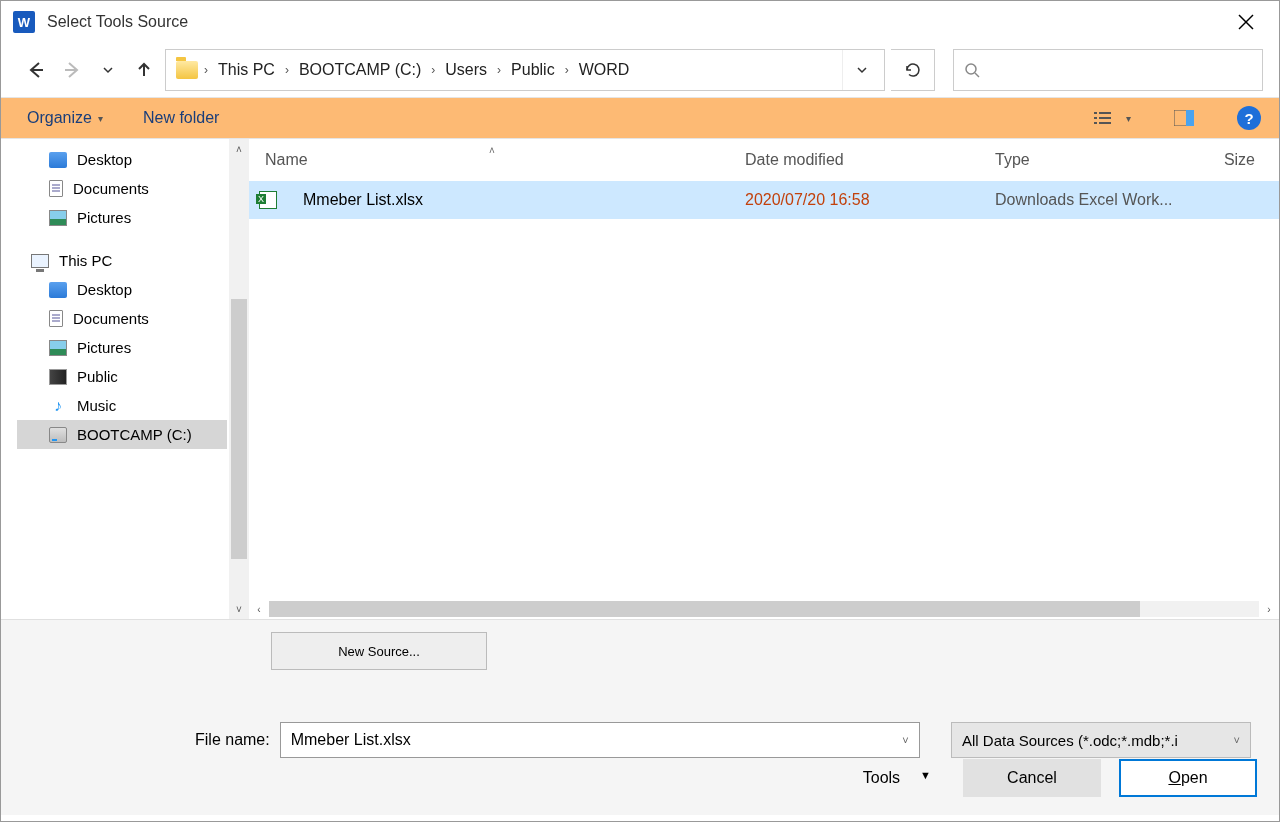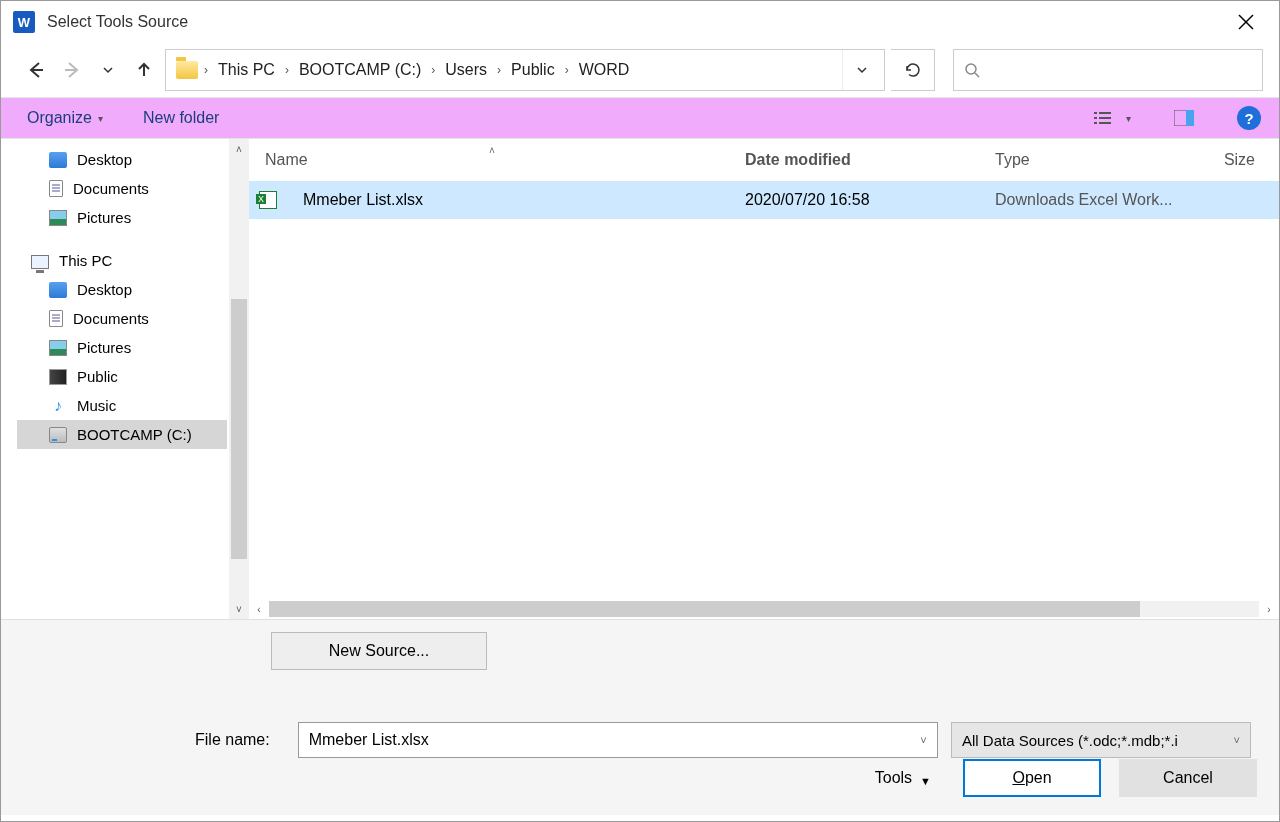--- a/index.html
+++ b/index.html
@@ -93,21 +93,21 @@
     padding: 0 10px; color: #888;
   }
   .search-box input {
     border: none; outline: none;
     font-size: 16px; color: #666; flex: 1; margin-left: 12px;
     background: transparent;
   }
 
   .toolbar {
     height: 42px;
-    background: #f0abfc;
+    background: #fdba74;
     border-top: 1px solid #e5e5e5;
     border-bottom: 1px solid #e5e5e5;
     display: flex; align-items: center;
     padding: 0 18px 0 26px;
     gap: 40px;
     color: #1a3e7a;
     font-size: 16px;
   }
   .toolbar .item { cursor: pointer; display: flex; align-items: center; gap: 6px;}
   .toolbar .spacer { flex: 1; }
@@ -122,21 +122,21 @@
   .body {
     display: flex;
     height: 480px;
   }
   .sidebar {
     width: 248px;
     position: relative;
     overflow: hidden;
   }
   .tree { padding-left: 16px; margin-right: 22px; padding-top: 6px; }
-  .tree-item { display: flex; align-items: flex-end; padding: 6px 8px; gap: 10px; cursor: pointer; }
+  .tree-item { display: flex; align-items: center; padding: 6px 8px; gap: 10px; cursor: pointer; }
   .tree-item.sub { padding-left: 32px; }
   .tree-item.selected { background: #d6d6d6; }
   .tree-group { margin-top: 14px; }
   .ico { width: 18px; height: 16px; display: inline-block; }
   .ico.folder-blue { background: linear-gradient(#5aa0ee,#2b7ad8); border-radius: 2px; }
   .ico.doc { border: 1px solid #888; background: #fff; width: 14px; height: 17px; border-radius: 1px; position: relative;}
   .ico.doc::after { content:""; position:absolute; left:2px; top:3px; width:8px; height:2px; background:#aac; box-shadow: 0 3px #aac, 0 6px #aac;}
   .ico.pic { background: linear-gradient(#87ceeb 60%, #2e8b57 60%); border: 1px solid #888; }
   .ico.pc { width:18px; height:14px; border:1px solid #777; background:#eaf3ff; position:relative;}
   .ico.pc::after { content:""; position:absolute; left:4px; top:14px; width:8px; height:3px; background:#777;}
@@ -155,78 +155,78 @@
   .scrollbar-v .up{top:0;} .scrollbar-v .down{bottom:0;}
 
   .filepane { flex: 1; display:flex; flex-direction: column; position: relative;}
   .columns {
     display: flex; height: 42px; align-items: center;
     color: #555; font-size: 16px; padding-right: 4px;
   }
   .columns .col { padding-left: 16px;}
   .col-name { width: 480px; position: relative;}
   .col-name .sort-ind { position: absolute; top: -6px; left: 50%; font-size: 10px; color:#666;}
-  .col-date { width: 250px; font-weight: bold; }
+  .col-date { width: 250px; }
   .col-type { width: 210px; }
   .col-size { flex:1; text-align: right; padding-right: 20px;}
   .row {
     display: flex; height: 38px; align-items: center;
     background: #cde8ff; font-size: 16px;
   }
   .row .cell { padding-left: 16px; overflow: hidden; text-overflow: ellipsis; white-space: nowrap; }
   .row .icon-cell { width: 38px; display:flex; align-items:center; justify-content:center;}
   .excel-icon { width:18px; height:18px; border:1px solid #1e7e34; background:#fff; position:relative;}
   .excel-icon::before { content:"X"; position:absolute; left:-4px; top:2px; background:#1e7e34; color:#fff; font-size:9px; padding:0 2px;}
   .cell-name { width: 442px; }
-  .cell-date { width: 250px; color:#000000;}
+  .cell-date { width: 250px; color:#c2410c;}
   .cell-type { width: 210px; color:#555;}
   .cell-size { flex:1;}
   .hscroll {
     height: 20px; display: flex; align-items: center; position:absolute; bottom:0; left:0; right:0;
   }
   .hscroll .larr, .hscroll .rarr { width:20px; height:20px; display:flex;align-items:center;justify-content:center; font-size:10px; color:#555;}
   .hscroll .track { flex:1; height:16px; background:#f1f1f1; position:relative;}
   .hscroll .thumb { position:absolute; left:0; top:0; height:16px; width:88%; background:#cdcdcd;}
 
   .lower {
     position: relative;
     background: #f5f5f5;
     height: 196px;
     border-top: 1px solid #e0e0e0;
   }
   .newsource {
     position: absolute; left: 270px; top: 12px;
     height: 38px; width: 216px;
     border: 1px solid #bbb; background: #eee;
     display:flex; align-items:center; justify-content:center;
-    font-size: 16px;
+    font-size: 13px;
   }
   .filename-row {
     position: absolute; left: 194px; top: 102px;
-    display: flex; align-items: center; gap: 28px;
+    display: flex; align-items: center; gap: 10px;
   }
   .filename-row label { font-size: 16px;}
   .filename-input {
     width: 640px; height: 36px; border: 1px solid #999;
     padding: 0 10px; font-size: 16px;
     display: flex; align-items:center; background:#fff;
   }
   .filename-input .down-c { margin-left:auto; font-size:11px; color:#666;}
   .filetype {
     position: absolute; left: 950px; top: 102px;
     width: 300px; height: 36px; border: 1px solid #bbb;
     background: #e6e6e6; display:flex; align-items:center; padding: 0 10px;
     font-size: 15px;
   }
   .filetype .down-c { margin-left:auto; font-size:11px; color:#666;}
   .bottom-buttons {
     position:absolute; right: 22px; bottom: 18px;
     display:flex; align-items:center; gap: 18px;
   }
-  .tools-btn { font-size:16px; display:flex; gap:8px; align-items:flex-end; margin-right: 14px; cursor:pointer;}
+  .tools-btn { font-size:16px; display:flex; gap:20px; align-items:flex-start; margin-right: 14px; cursor:pointer;}
   .btn {
     width: 138px; height: 38px;
     background: #e1e1e1;
     display:flex; align-items:center; justify-content:center;
     font-size: 16px; cursor:pointer;
   }
   .btn.primary { background: #fff; border: 2px solid #0078d7;}
   .underline-first::first-letter { text-decoration: underline; }
 </style>
 </head>
@@ -427,20 +427,20 @@
   </div>
   <div class="filetype">
     <span>All Data Sources (*.odc;*.mdb;*.i</span>
     <span class="down-c">˅</span>
   </div>
   <div class="bottom-buttons">
     <div class="tools-btn">
       <span>Tools</span>
       <span style="font-size:11px;">▼</span>
     </div>
+    <div class="btn">
+        <span>Cancel</span>
+      </div>
     <div class="btn primary">
         <span class="underline-first">Open</span>
       </div>
-    <div class="btn">
-        <span>Cancel</span>
-      </div>
   </div>
 </div>
 
 </body></html>

